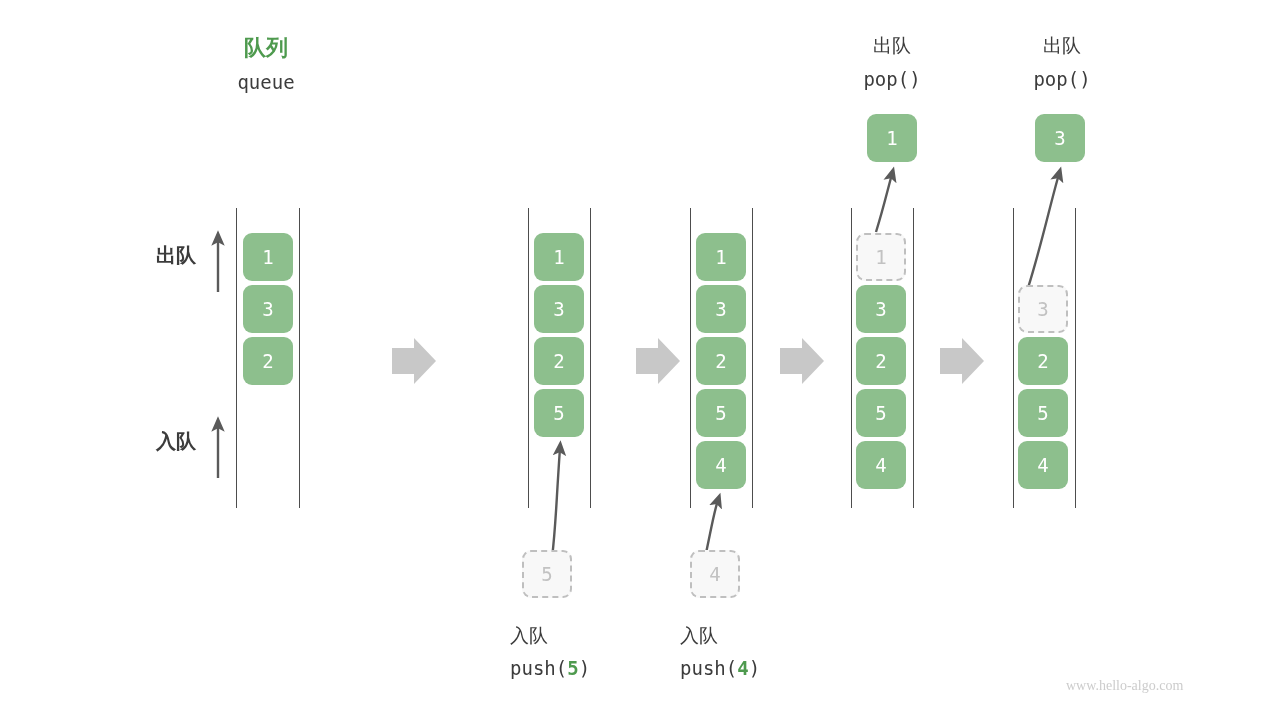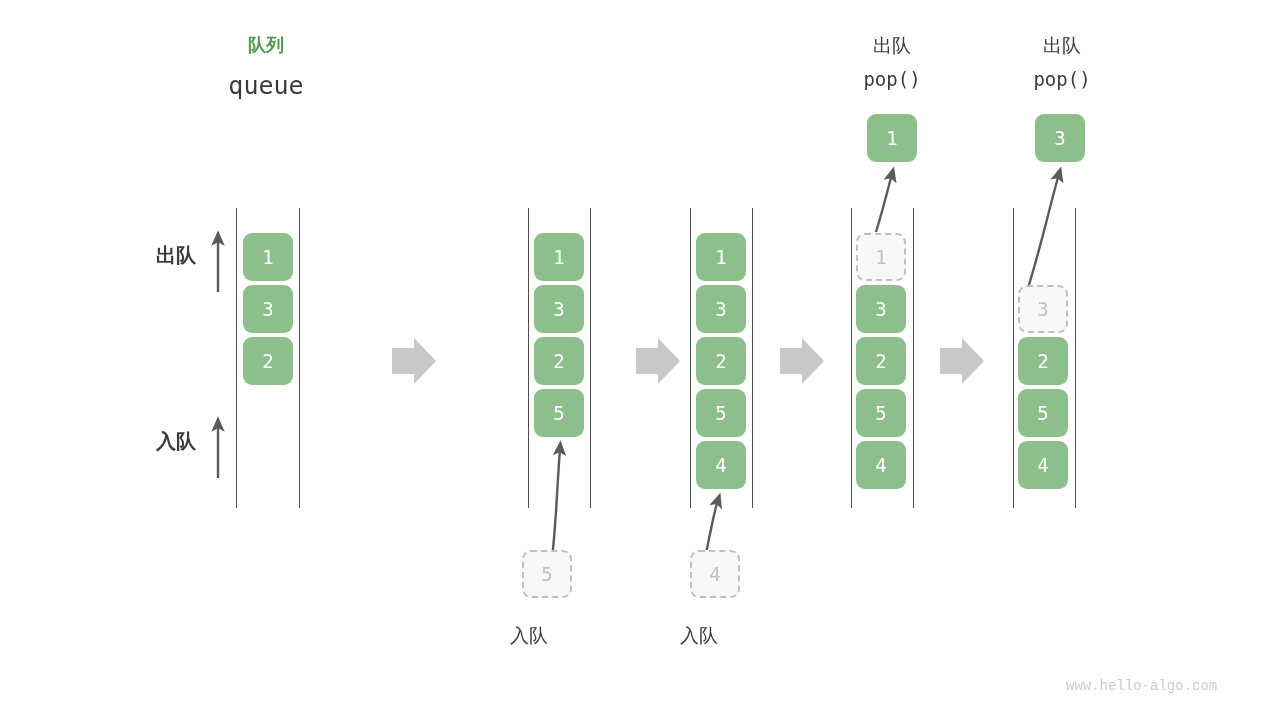--- a/index.html
+++ b/index.html
@@ -9,46 +9,46 @@
     font-family:"DejaVu Sans","Liberation Sans",sans-serif;
     position:relative;
     overflow:hidden;
   }
   #stage{position:absolute;left:0;top:0;width:1280px;height:720px;}
 
   .abs{position:absolute;}
 
   
   .title-cn{
-    font-size:18px;font-weight:bold;color:#4e9a4e;
+    font-size:22px;font-weight:bold;color:#4e9a4e;
     text-align:center;white-space:nowrap;
   }
   .title-en{
     font-family:"DejaVu Sans Mono","Liberation Mono",monospace;
-    font-size:25px;color:#3c3c3c;text-align:center;white-space:nowrap;
+    font-size:19px;color:#3c3c3c;text-align:center;white-space:nowrap;
   }
   .hdr-cn{
     font-size:19px;color:#3c3c3c;text-align:center;white-space:nowrap;
     font-family:"DejaVu Sans","Liberation Sans",sans-serif;
   }
   .hdr-code{
     font-family:"DejaVu Sans Mono","Liberation Mono",monospace;
     font-size:19px;color:#3c3c3c;text-align:center;white-space:nowrap;
   }
   .hdr-code .num{color:#4e9a4e;font-weight:bold;}
   .side-label{
     font-size:20px;font-weight:bold;color:#3c3c3c;
     text-align:center;white-space:nowrap;
   }
   .end-label{
     font-size:19px;font-weight:bold;color:#222222;
     text-align:center;white-space:nowrap;
   }
   .watermark{
-    font-family:Liberation Mono, monospace;
+    font-family:Liberation Serif, serif;
     font-size:14px;color:#cccccc;white-space:nowrap;
   }
 
   
   .rail{
     position:absolute;width:1px;background:#4d4d4d;
   }
 
   
   .cell{
@@ -129,33 +129,35 @@
   <div class="rail" style="left:590px;top:208px;height:300px;"></div>
 
   <div class="cell" style="left:534px;top:233px;">1</div>
   <div class="cell" style="left:534px;top:285px;">3</div>
   <div class="cell" style="left:534px;top:337px;">2</div>
   <div class="cell" style="left:534px;top:389px;">5</div>
 
   <div class="cell ghost" style="left:522px;top:550px;">5</div>
 
   <div class="abs hdr-cn" style="left:468px;top:623px;width:160px;text-align:left;padding-left:42px;box-sizing:border-box;">入队</div>
+  <div class="abs hdr-code" style="left:468px;top:657px;width:180px;text-align:left;padding-left:42px;box-sizing:border-box;"><span>push(</span><span class="num">5</span><span>)</span></div>
 
   <div class="rail" style="left:690px;top:208px;height:300px;"></div>
   <div class="rail" style="left:752px;top:208px;height:300px;"></div>
 
   <div class="cell" style="left:696px;top:233px;">1</div>
   <div class="cell" style="left:696px;top:285px;">3</div>
   <div class="cell" style="left:696px;top:337px;">2</div>
   <div class="cell" style="left:696px;top:389px;">5</div>
   <div class="cell" style="left:696px;top:441px;">4</div>
 
   <div class="cell ghost" style="left:690px;top:550px;">4</div>
 
   <div class="abs hdr-cn" style="left:638px;top:623px;width:160px;text-align:left;padding-left:42px;box-sizing:border-box;">入队</div>
+  <div class="abs hdr-code" style="left:638px;top:657px;width:180px;text-align:left;padding-left:42px;box-sizing:border-box;"><span>push(</span><span class="num">4</span><span>)</span></div>
 
   <div class="abs hdr-cn" style="left:812px;top:33px;width:160px;">出队</div>
   <div class="abs hdr-code" style="left:812px;top:68px;width:160px;">pop()</div>
 
   <div class="cell out" style="left:867px;top:114px;">1</div>
 
   <div class="rail" style="left:851px;top:208px;height:300px;"></div>
   <div class="rail" style="left:913px;top:208px;height:300px;"></div>
 
   <div class="cell ghost" style="left:856px;top:233px;">1</div>

